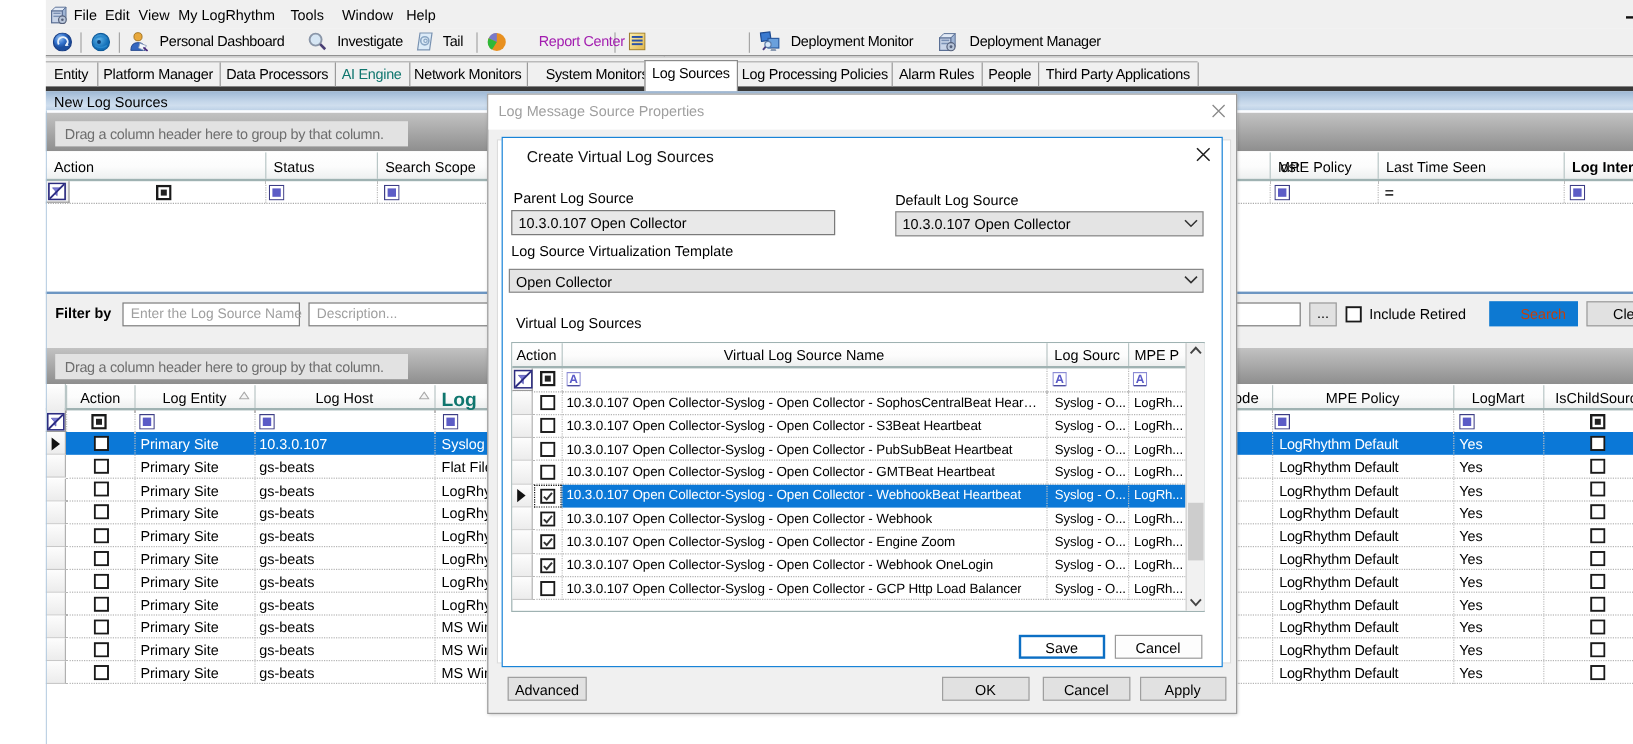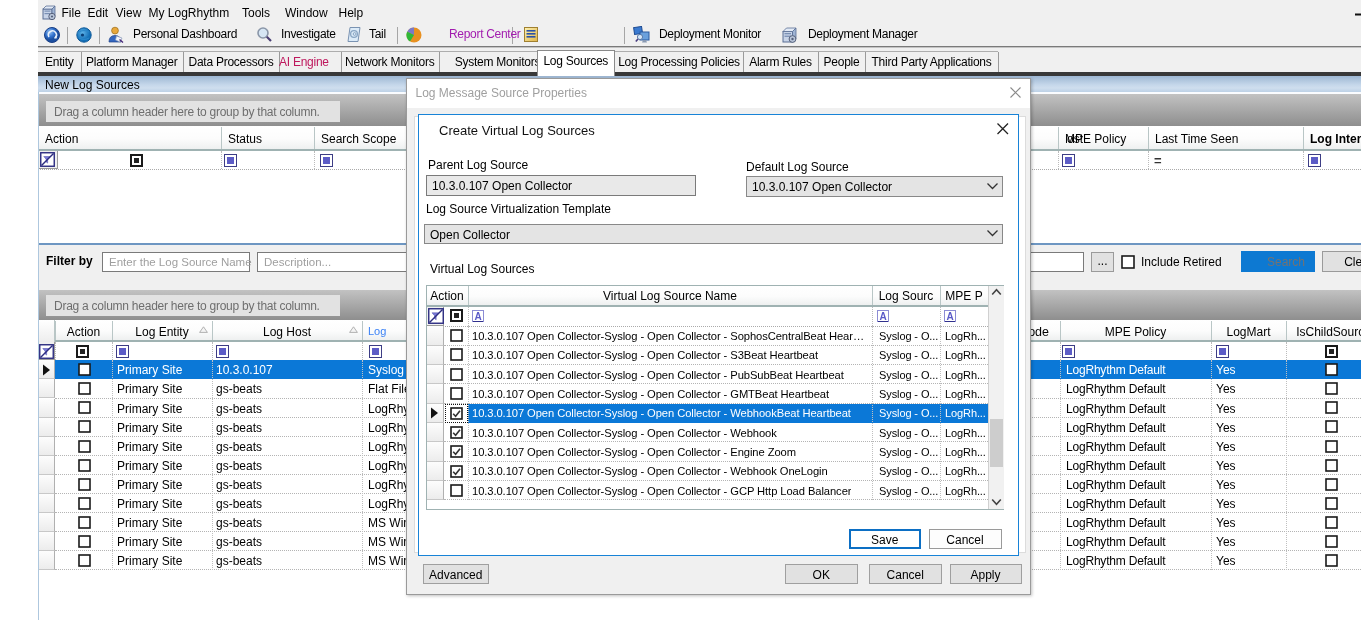--- a/index.html
+++ b/index.html
@@ -111,21 +111,21 @@
 <div style="position:absolute;left:0px;top:47px;width:1361px;height:25px;background:#f0f0f0;border-top:1px solid #c4c4c4;"></div>
 <div style="position:absolute;left:0px;top:72px;width:1361px;height:4px;background:#383838;"></div>
 <div style="position:absolute;left:0px;top:51px;width:960px;height:0px;border-top:1px solid #adadad;"></div>
 <div style="position:absolute;left:42.5px;top:52px;width:0px;height:20px;border-left:1px solid #9a9a9a;"></div>
 <div style="position:absolute;left:0px;top:56px;width:42.5px;text-align:center;font-size:12px;color:#000;font-weight:normal;white-space:nowrap;line-height:1;letter-spacing:-0.25px;">Entity</div>
 <div style="position:absolute;left:145px;top:52px;width:0px;height:20px;border-left:1px solid #9a9a9a;"></div>
 <div style="position:absolute;left:42.5px;top:56px;width:102.5px;text-align:center;font-size:12px;color:#000;font-weight:normal;white-space:nowrap;line-height:1;letter-spacing:-0.25px;">Platform Manager</div>
 <div style="position:absolute;left:241px;top:52px;width:0px;height:20px;border-left:1px solid #9a9a9a;"></div>
 <div style="position:absolute;left:145px;top:56px;width:96px;text-align:center;font-size:12px;color:#000;font-weight:normal;white-space:nowrap;line-height:1;letter-spacing:-0.25px;">Data Processors</div>
 <div style="position:absolute;left:302.5px;top:52px;width:0px;height:20px;border-left:1px solid #9a9a9a;"></div>
-<div style="position:absolute;left:241px;top:56px;width:61.5px;text-align:left;font-size:12px;color:#be185d;font-weight:normal;white-space:nowrap;line-height:1;letter-spacing:-0.25px;">AI Engine</div>
+<div style="position:absolute;left:241px;top:56px;width:61.5px;text-align:center;font-size:12px;color:#0f766e;font-weight:normal;white-space:nowrap;line-height:1;letter-spacing:-0.25px;">AI Engine</div>
 <div style="position:absolute;left:401px;top:52px;width:0px;height:20px;border-left:1px solid #9a9a9a;"></div>
 <div style="position:absolute;left:302.5px;top:56px;width:98.5px;text-align:center;font-size:12px;color:#000;font-weight:normal;white-space:nowrap;line-height:1;letter-spacing:-0.25px;">Network Monitors</div>
 <div style="position:absolute;left:498.5px;top:52px;width:0px;height:20px;border-left:1px solid #9a9a9a;"></div>
 <div style="position:absolute;left:401px;top:56px;width:117px;text-align:center;font-size:12px;color:#000;font-weight:normal;white-space:nowrap;line-height:1;letter-spacing:-0.25px;">System Monitors</div>
 <div style="position:absolute;left:705px;top:52px;width:0px;height:20px;border-left:1px solid #9a9a9a;"></div>
 <div style="position:absolute;left:577px;top:56px;width:128px;text-align:center;font-size:12px;color:#000;font-weight:normal;white-space:nowrap;line-height:1;letter-spacing:-0.25px;">Log Processing Policies</div>
 <div style="position:absolute;left:780px;top:52px;width:0px;height:20px;border-left:1px solid #9a9a9a;"></div>
 <div style="position:absolute;left:705px;top:56px;width:75px;text-align:center;font-size:12px;color:#000;font-weight:normal;white-space:nowrap;line-height:1;letter-spacing:-0.25px;">Alarm Rules</div>
 <div style="position:absolute;left:827px;top:52px;width:0px;height:20px;border-left:1px solid #9a9a9a;"></div>
 <div style="position:absolute;left:780px;top:56px;width:47px;text-align:center;font-size:12px;color:#000;font-weight:normal;white-space:nowrap;line-height:1;letter-spacing:-0.25px;">People</div>
@@ -199,21 +199,21 @@
 <div style="position:absolute;left:219px;top:251.5px;width:161px;height:20.5px;background:#fff;border:1px solid #7a7a7a;"></div>
 <div style="position:absolute;left:226px;top:256.5px;font-size:11.5px;color:#9f9f9f;font-weight:normal;white-space:nowrap;line-height:1;">Description...</div>
 <div style="position:absolute;left:960px;top:251.5px;width:86px;height:20.5px;background:#fff;border:1px solid #7a7a7a;"></div>
 <div style="position:absolute;left:1053px;top:251.5px;width:23px;height:20.5px;background:#e1e1e1;border:1px solid #9a9a9a;"></div>
 <div style="position:absolute;left:1053px;top:255px;width:23px;text-align:center;font-size:12px;color:#000;font-weight:normal;white-space:nowrap;line-height:1;">...</div>
 <svg style="position:absolute;left:1083px;top:255px" width="14" height="14" viewBox="0 0 14 14">
       <rect x="1" y="1" width="12" height="12" fill="#fff" stroke="#1a1a1a" stroke-width="1.6"></rect>
     </svg>
 <div style="position:absolute;left:1103px;top:256px;font-size:12px;color:#000;font-weight:normal;white-space:nowrap;line-height:1;">Include Retired</div>
 <div style="position:absolute;left:1203px;top:251px;width:74px;height:21px;background:#0d79d2;"></div>
-<div style="position:absolute;left:1203px;top:256px;width:90px;text-align:center;font-size:12px;color:#737373;font-weight:normal;white-space:nowrap;line-height:1;">Search</div>
+<div style="position:absolute;left:1203px;top:256px;width:90px;text-align:center;font-size:12px;color:#c2410c;font-weight:normal;white-space:nowrap;line-height:1;">Search</div>
 <div style="position:absolute;left:1284px;top:251px;width:73px;height:21px;background:#e1e1e1;border:1px solid #9a9a9a;"></div>
 <div style="position:absolute;left:1284px;top:256px;width:73px;text-align:center;font-size:12px;color:#000;font-weight:normal;white-space:nowrap;line-height:1;">Clear</div>
 <div style="position:absolute;left:0px;top:290px;width:1361px;height:330px;background:#fff;"></div>
 <div style="position:absolute;left:0px;top:290px;width:1361px;height:30px;background:linear-gradient(180deg,#c2c2c2,#8e8e8e);"></div>
 <div style="position:absolute;left:8px;top:295px;width:294px;height:21px;background:#e2e2e2;"></div>
 <div style="position:absolute;left:16px;top:300px;font-size:12px;color:#6e6e6e;font-weight:normal;white-space:nowrap;line-height:1;letter-spacing:-0.25px;">Drag a column header here to group by that column.</div>
 <div style="position:absolute;left:0px;top:320px;width:1361px;height:22px;background:linear-gradient(180deg,#ffffff 0%,#fcfcfc 55%,#eef0f0 100%);border-bottom:2px solid #9fb2b2;"></div>
 <div style="position:absolute;left:0px;top:320px;width:17px;height:22px;background:linear-gradient(180deg,#fff,#ededed);border-right:1px solid #b9c6c6;"></div>
 <div style="position:absolute;left:17px;top:321px;width:0px;height:19px;border-left:1px solid #b9c6c6;"></div>
 <div style="position:absolute;left:74px;top:321px;width:0px;height:19px;border-left:1px solid #b9c6c6;"></div>
@@ -225,21 +225,21 @@
 <div style="position:absolute;left:1343px;top:321px;width:0px;height:19px;border-left:1px solid #b9c6c6;"></div>
 <div style="position:absolute;left:17px;top:326px;width:57px;text-align:center;font-size:12px;color:#000;font-weight:normal;white-space:nowrap;line-height:1;">Action</div>
 <div style="position:absolute;left:74px;top:326px;width:100px;text-align:center;font-size:12px;color:#000;font-weight:normal;white-space:nowrap;line-height:1;">Log Entity</div>
 <svg style="position:absolute;left:160.5px;top:325.5px" width="9" height="7" viewBox="0 0 9 7">
       <path d="M4.5 0.8 L8.4 6.4 H0.6 Z" fill="#f4f4f4" stroke="#a9a9a9" stroke-width="0.9"></path>
     </svg>
 <div style="position:absolute;left:174px;top:326px;width:150px;text-align:center;font-size:12px;color:#000;font-weight:normal;white-space:nowrap;line-height:1;">Log Host</div>
 <svg style="position:absolute;left:311px;top:325.5px" width="9" height="7" viewBox="0 0 9 7">
       <path d="M4.5 0.8 L8.4 6.4 H0.6 Z" fill="#f4f4f4" stroke="#a9a9a9" stroke-width="0.9"></path>
     </svg>
-<div style="position:absolute;left:330px;top:326px;font-size:11px;color:#3b82f6;font-weight:normal;white-space:nowrap;line-height:1;">Log</div>
+<div style="position:absolute;left:330px;top:326px;font-size:16px;color:#0f766e;font-weight:bold;white-space:nowrap;line-height:1;">Log</div>
 <div style="position:absolute;left:966px;top:326px;width:45px;text-align:right;font-size:12.5px;white-space:nowrap;line-height:1;">ode</div>
 <div style="position:absolute;left:1022px;top:326px;width:151px;text-align:center;font-size:12px;color:#000;font-weight:normal;white-space:nowrap;line-height:1;">MPE Policy</div>
 <div style="position:absolute;left:1173px;top:326px;width:75px;text-align:center;font-size:12px;color:#000;font-weight:normal;white-space:nowrap;line-height:1;">LogMart</div>
 <div style="position:absolute;left:1248px;top:326px;width:95px;text-align:center;font-size:12px;color:#000;font-weight:normal;white-space:nowrap;line-height:1;">IsChildSource</div>
 <div style="position:absolute;left:0px;top:342px;width:17px;height:18.3px;background:#f0f0f0;border-right:1px solid #9a9a9a;border-bottom:1px solid #9a9a9a;"></div>
 <svg style="position:absolute;left:1px;top:344px" width="15" height="15" viewBox="0 0 15 15">
       <rect x="0.75" y="0.75" width="13.5" height="13.5" fill="#fff" stroke="#2c2c80" stroke-width="1.4"></rect>
       <path d="M3.75 4.5 h6.3 l-2.4 2.6999999999999997 v3.9000000000000004 l-1.5 -1.2 v-2.6999999999999997 z" fill="#7a7ad8" stroke="#4a4aa8" stroke-width="0.5"></path>
       <path d="M1.5 13.5 L13.5 1.5" stroke="#2c2c80" stroke-width="1.5"></path>
     </svg>

